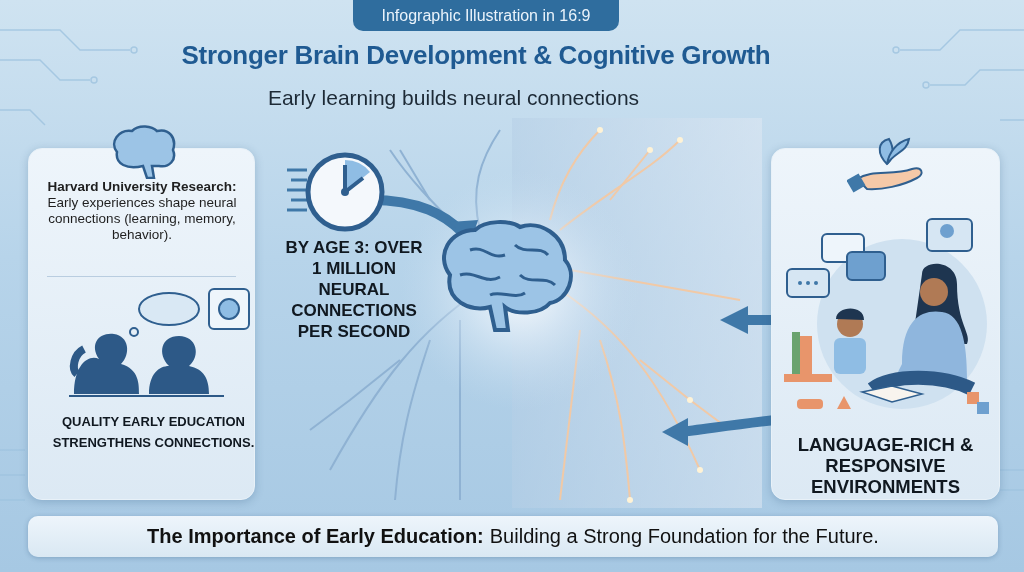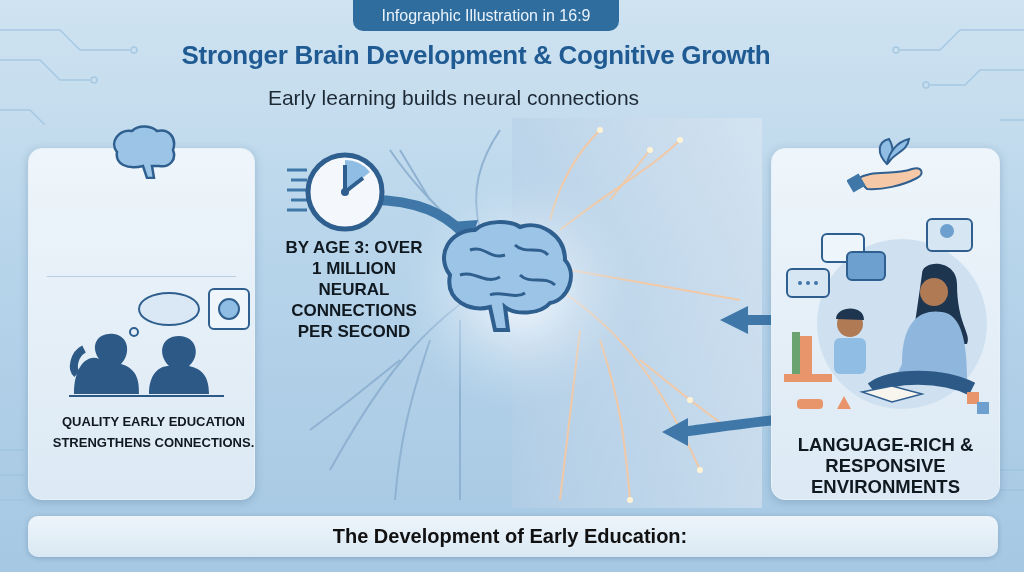--- a/index.html
+++ b/index.html
@@ -118,20 +118,24 @@
   <path d="M60 42 L60 15 M60 42 L78 28" stroke="#2f5f8f" stroke-width="4"></path>
   <circle cx="60" cy="42" r="4" fill="#2f5f8f"></circle>
 </svg>
 
 <div class="caps stat">BY AGE 3: OVER 1 MILLION NEURAL CONNECTIONS PER SECOND</div>
 
 <div class="card left-card">
   <svg width="70" height="55" style="left:78px;top:-25px" viewBox="0 0 70 55">
     <path d="M10 28 C2 18 12 5 25 7 C32 0 45 2 50 7 C62 4 70 14 66 26 C70 36 62 44 52 42 L45 42 L47 54 L40 54 L36 42 C20 46 8 40 10 28Z" fill="#9cc4e6" stroke="#2f5f8f" stroke-width="2.5"></path>
   </svg>
+  <div class="lc-text">
+    <span class="bold">Harvard University Research:</span><br>
+    <span>Early experiences shape neural connections (learning, memory, behavior).</span>
+  </div>
   <div style="position:absolute;left:18px;right:18px;top:127px;border-top:1px solid #b9cde0"></div>
   <svg width="225" height="120" style="left:0;top:135px" viewBox="0 0 225 120">
     <ellipse cx="140" cy="25" rx="30" ry="16" fill="#d9e8f4" stroke="#2f5f8f" stroke-width="2"></ellipse>
     <circle cx="105" cy="48" r="4" fill="none" stroke="#2f5f8f" stroke-width="2"></circle>
     <rect x="180" y="5" width="40" height="40" rx="5" fill="#eef5fb" stroke="#2f5f8f" stroke-width="2"></rect>
     <circle cx="200" cy="25" r="10" fill="#8fbde4" stroke="#2f5f8f" stroke-width="2"></circle>
     <path d="M45 110 C45 80 60 70 70 75 C60 60 70 48 85 50 C100 52 102 70 92 80 C110 85 110 100 110 110Z" fill="#2d5987"></path>
     <path d="M55 65 C45 70 42 85 48 90" stroke="#2d5987" stroke-width="8" fill="none"></path>
     <path d="M120 110 C120 90 130 82 140 82 C128 70 132 52 150 52 C168 52 172 72 160 82 C175 85 180 95 180 110Z" fill="#2d5987"></path>
     <path d="M40 112 H195" stroke="#2d5987" stroke-width="2"></path>
@@ -169,14 +173,15 @@
     <path d="M90 178 L120 172 L150 180 L120 188Z" fill="#f8f4ee" stroke="#2f5f8f" stroke-width="1.5"></path>
     <rect x="25" y="185" width="26" height="10" rx="4" fill="#e8956b"></rect>
     <polygon points="65,195 72,182 79,195" fill="#e8956b"></polygon>
     <rect x="195" y="178" width="12" height="12" fill="#e8956b"></rect>
       <rect x="205" y="188" width="12" height="12" fill="#6ea0cf"></rect>
   </svg>
   <div class="caps rc-caps">LANGUAGE-RICH &amp; RESPONSIVE ENVIRONMENTS</div>
 </div>
 
 <div class="footer">
-  <span class="b">The Development of Early Education:</span>
+  <span class="b">The Importance of Early Education:</span>
+  <span>Building a Strong Foundation for the Future.</span>
 </div>
 
 </body></html>

